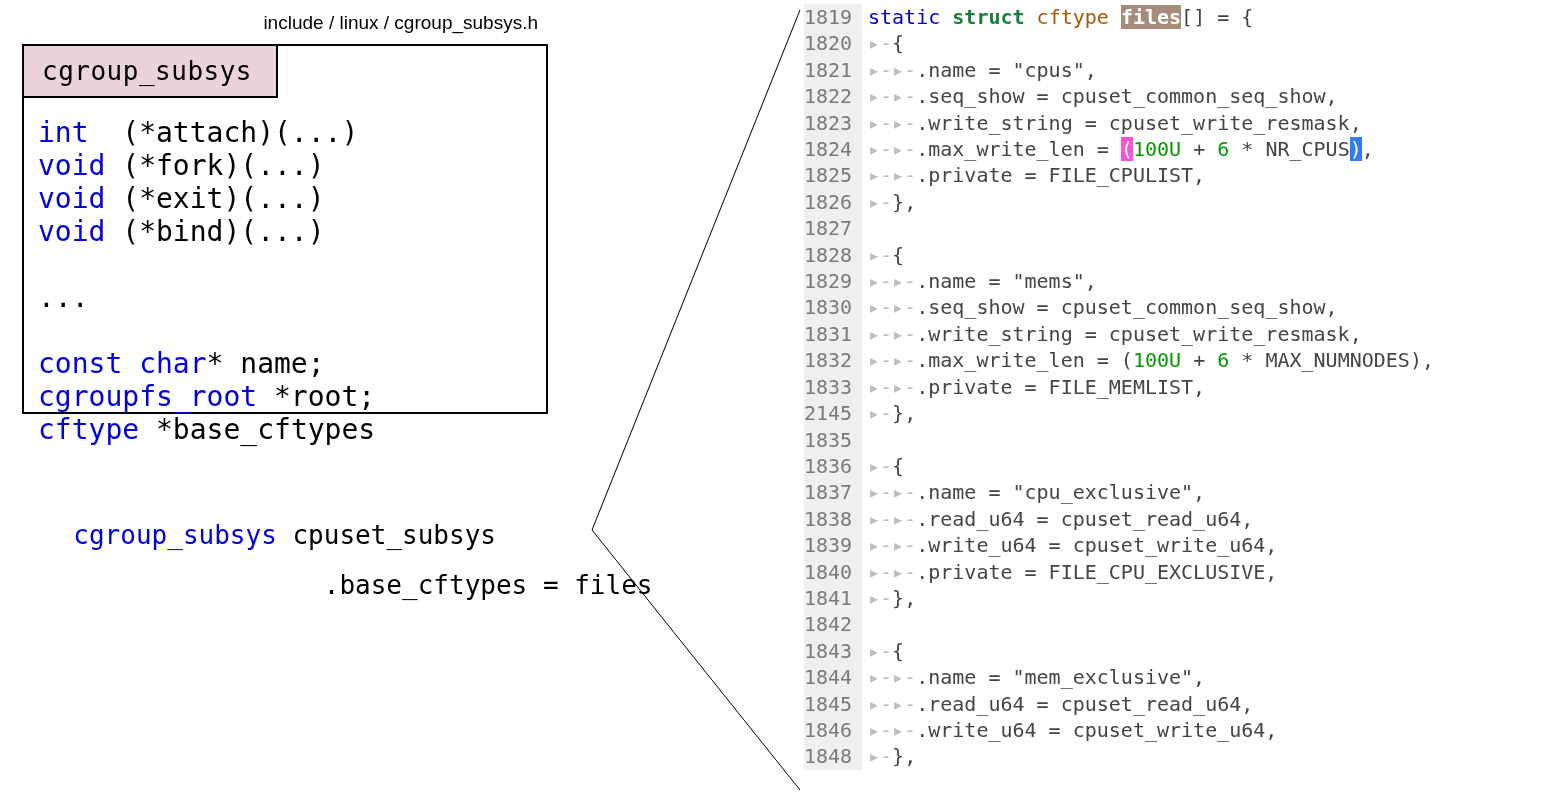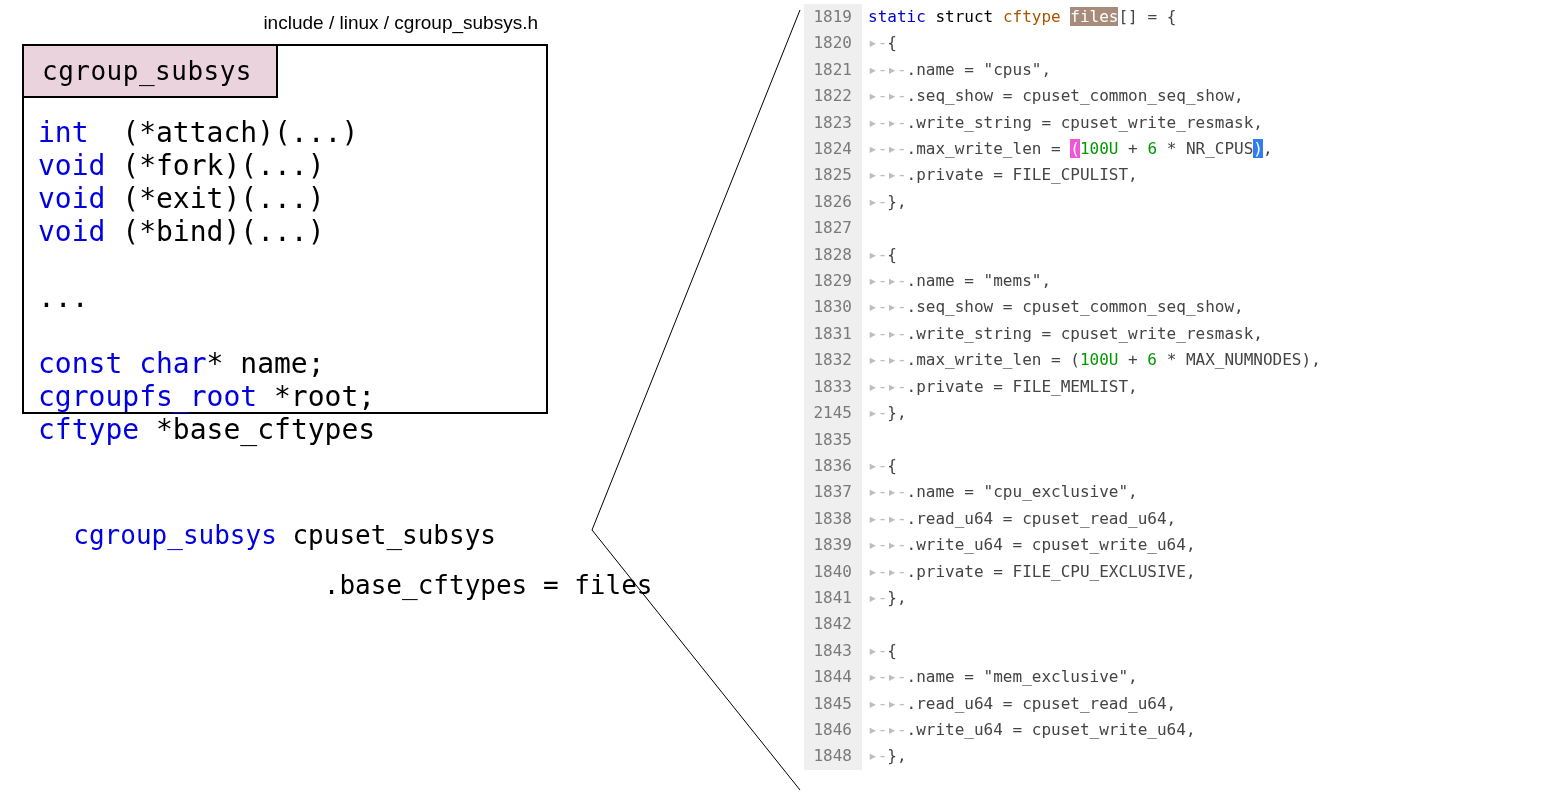--- a/index.html
+++ b/index.html
@@ -72,21 +72,21 @@
     pointer-events: none;
   }
 
   
   .editor {
     position: absolute;
     right: 10px;
     top: 4px;
     width: 740px;
     height: 790px;
-    font-size: 16px;
+    font-size: 20px;
     line-height: 26.4px;
     color: #444;
     background: #fff;
   }
   .code-row {
     display: flex;
     align-items: baseline;
     white-space: pre;
   }
   .gutter {
@@ -96,24 +96,24 @@
     background: #efefef;
     color: #7a7a7a;
     flex: 0 0 58px;
     user-select: none;
   }
   .codecell {
     padding-left: 6px;
     flex: 1 1 auto;
   }
   .kwblue   { color: #0000cc; }
-  .kwteal   { color: #000000; }
+  .kwteal   { color: #15803d; font-weight: bold; }
   .kworange { color: #aa5500; }
   .kwgreen  { color: #009900; }
-  .hlword   { background: #a78b7b; color: #fff; padding: 0 0px; }
+  .hlword   { background: #a78b7b; color: #fff; padding: 0 0px; font-weight: bold; }
   .hlparen1 { background: #f255d6; color:#fff; }
   .hlparen2 { background: #2f7df2; color:#fff; }
   .ws-arrow { color: #bdbdbd; }
 </style>
 </head>
 <body>
 
 <div class="struct-box">
   <div class="struct-path">include / linux / cgroup_subsys.h</div>
   <div class="struct-tab">

